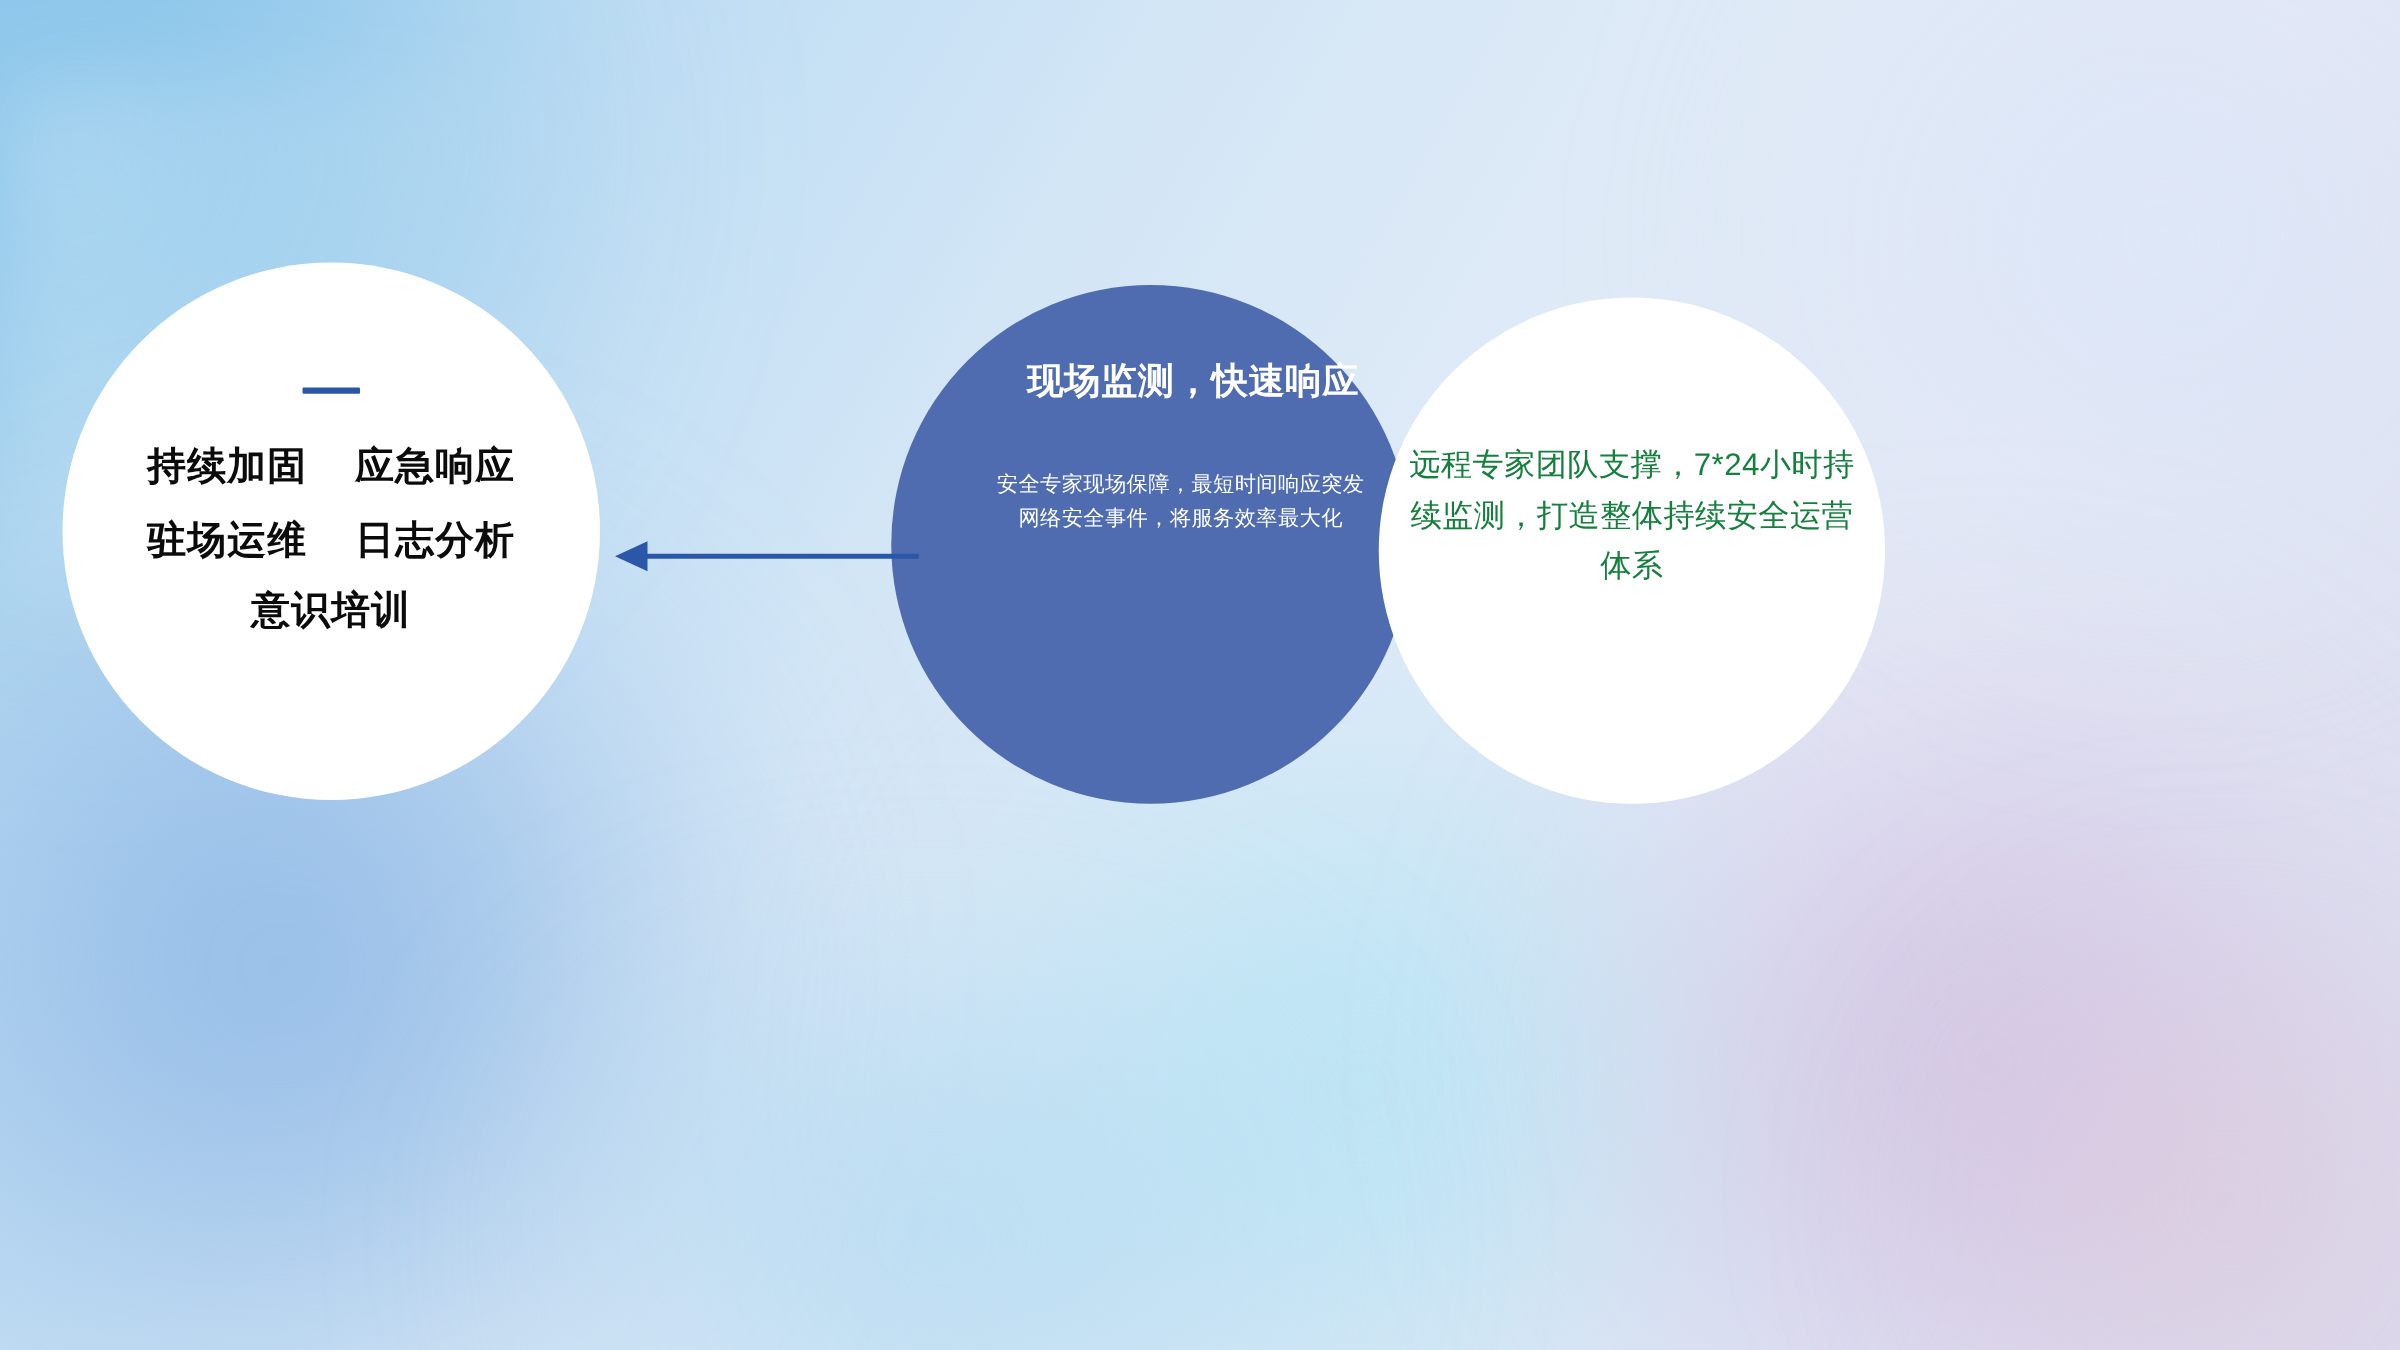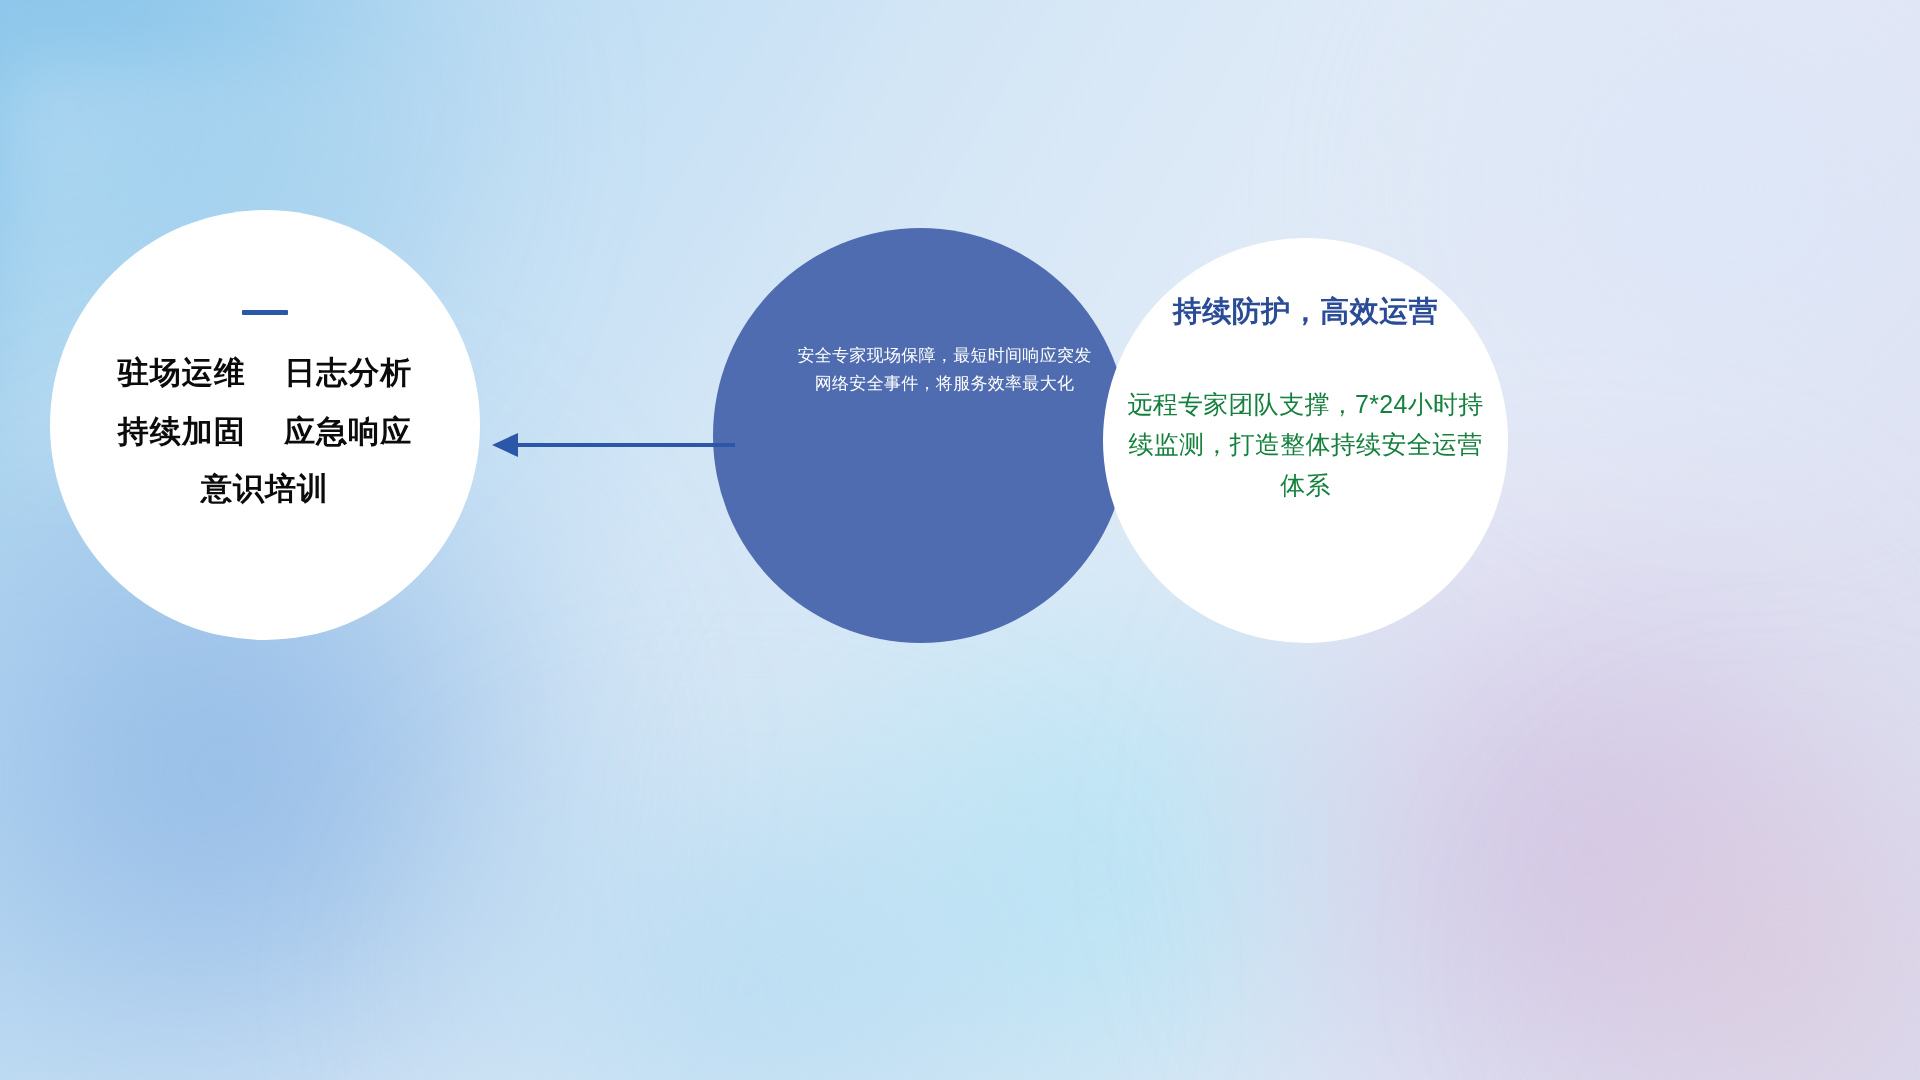--- a/index.html
+++ b/index.html
@@ -112,39 +112,39 @@
   <div class="bg-blob blob-c"></div>
   <div class="bg-blob blob-d"></div>
   <div class="bg-blob blob-e"></div>
   <div class="bg-blob blob-f"></div>
   <div class="bg-blob blob-g"></div>
   <div class="bg-sheen"></div>
 
   <div class="circle" id="circle-left">
     <div class="left-inner">
       <div class="divider"></div>
+      <div class="left-line">持续加固    应急响应</div>
       <div class="left-line">驻场运维    日志分析</div>
-      <div class="left-line">持续加固    应急响应</div>
       <div class="left-line last">意识培训</div>
     </div>
   </div>
 
   <div id="connector">
     <svg width="260" height="90" viewBox="0 0 260 90">
       <line x1="255" y1="45" x2="32" y2="45" stroke="#2a57a8" stroke-width="4"></line>
       <polygon points="12,45 38,33 38,57" fill="#2a57a8"></polygon>
     </svg>
   </div>
 
   <div class="circle" id="circle-mid">
     <div class="mid-inner">
+      <div class="mid-title">现场监测，快速响应</div>
       <div class="mid-body">安全专家现场保障，最短时间响应突发网络安全事件，将服务效率最大化</div>
     </div>
   </div>
 
   <div class="circle" id="circle-right">
     <div class="right-inner">
-      <div class="right-title">持续防护，高效运营</div>
       <div class="right-body">远程专家团队支撑，7*24小时持续监测，打造整体持续安全运营体系</div>
     </div>
   </div>
 
 </div>
 
 </body></html>

